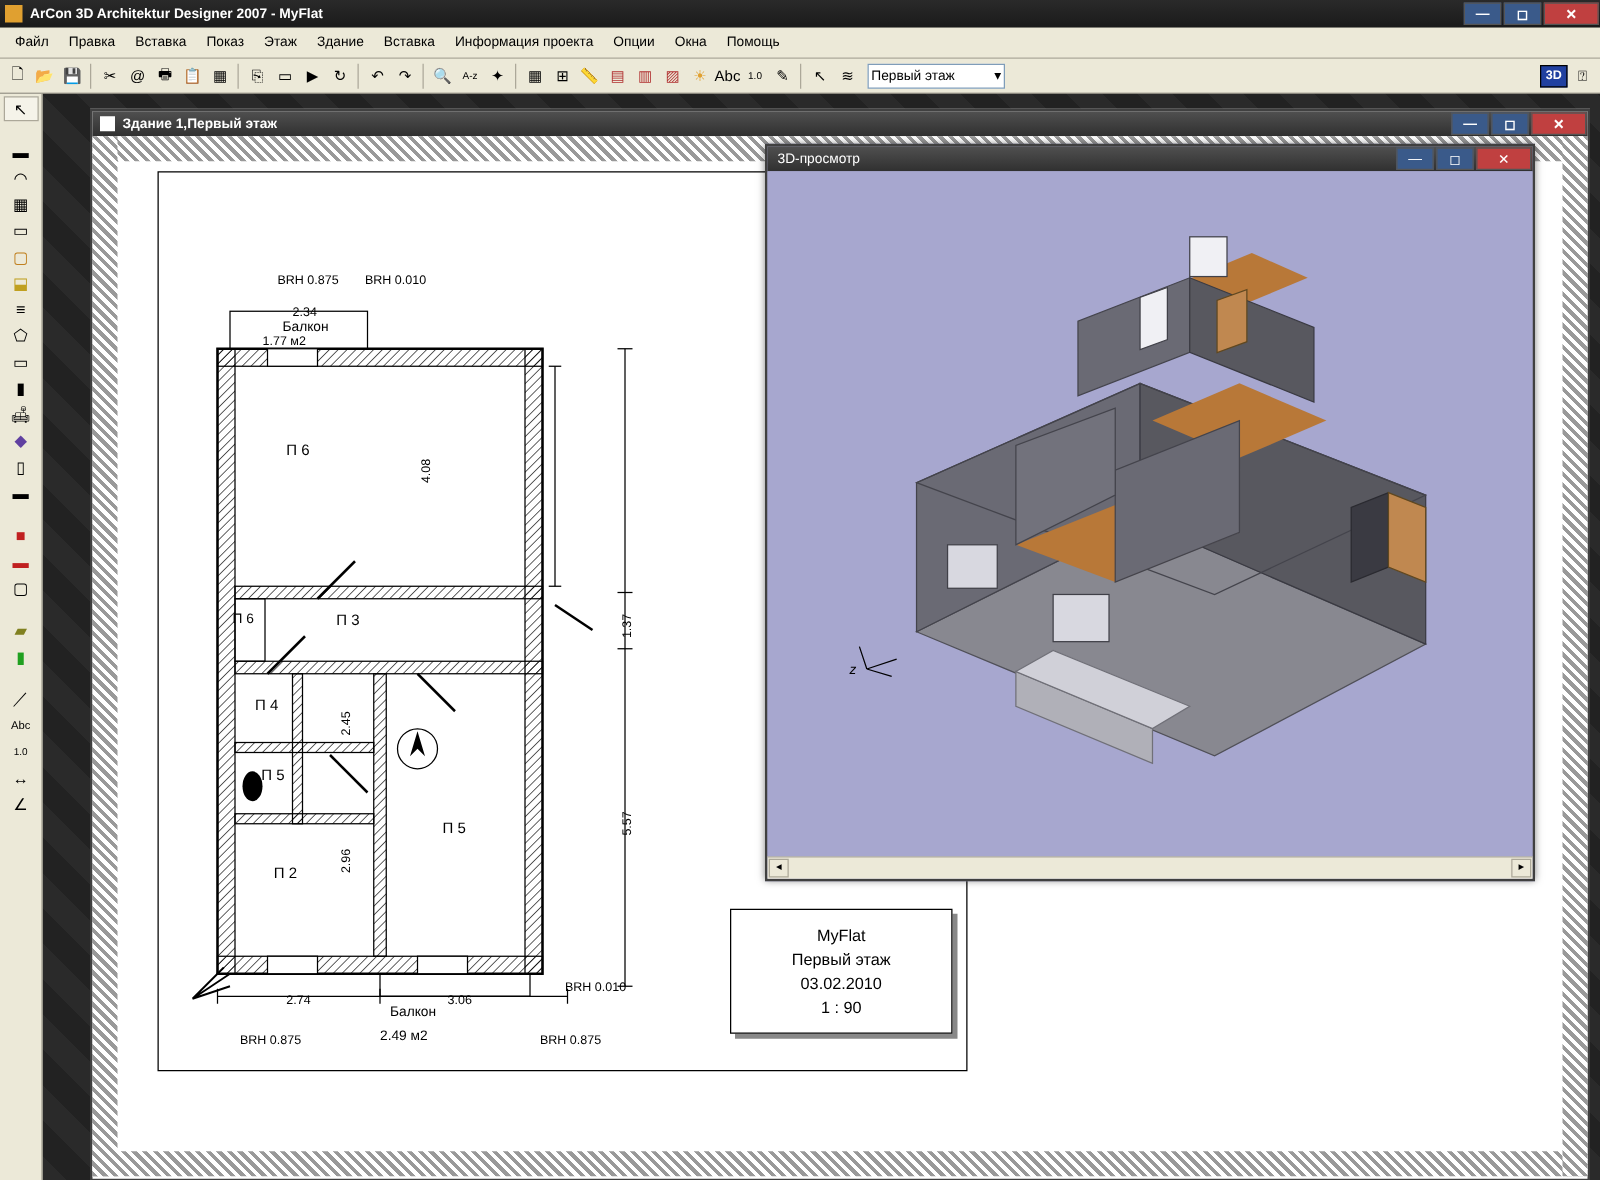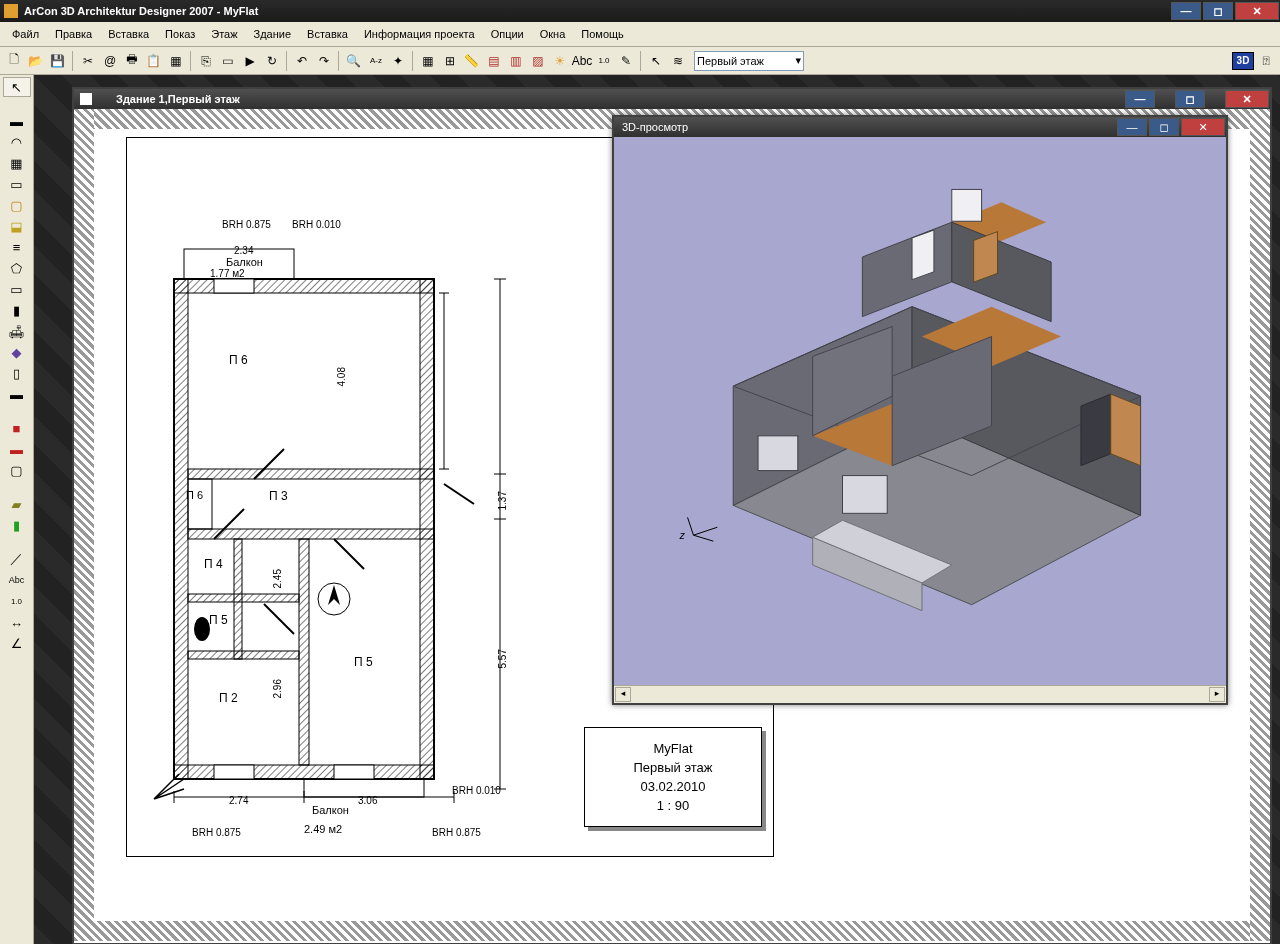--- a/index.html
+++ b/index.html
@@ -24,21 +24,21 @@
 .tb-3d { width:22px; height:18px; background:#2040a0; color:#fff; font-size:10px; font-weight:bold; display:flex; align-items:center; justify-content:center; border:1px solid #000; }
 
 .workspace { position:relative; height: 872px; background:repeating-linear-gradient(45deg,#222 0 20px,#2a2a2a 20px 40px); }
 
 .left-tools { position:absolute; left:0; top:0; width:34px; height:100%; background:#ece9d8; border-right:1px solid #aca899; display:flex; flex-direction:column; align-items:center; padding-top:2px; gap:1px; }
 .lt { width:28px; height:20px; border:1px solid transparent; display:flex; align-items:center; justify-content:center; font-size:13px; }
 .lt.sel { border:1px solid #aca899; background:#f5f3e9; }
 .lt-gap { height:12px; }
 
 .doc-window { position:absolute; left:72px; top:12px; width:1200px; height:858px; border:2px solid #404040; background:#fff; }
-.doc-title { height:20px; background:linear-gradient(#505050,#303030); color:#fff; font-size:11px; font-weight:bold; display:flex; align-items:center; padding-left:6px;gap:18px; }
+.doc-title { height:20px; background:linear-gradient(#505050,#303030); color:#fff; font-size:11px; font-weight:bold; display:flex; align-items:center; padding-left:6px; }
 .doc-title .sq { width:12px; height:12px; background:#fff; margin-right:6px; }
 .doc-title .spacer { flex:1; }
 .doc-canvas { position:relative; width:100%; height:calc(100% - 22px); }
 .patt-border { position:absolute; background:repeating-linear-gradient(45deg,#999 0 3px,#fff 3px 6px); }
 .paper { position:absolute; left:52px; top:28px; width:648px; height:720px; background:#fff; border:1px solid #000; }
 
 .plan { position:absolute; left:60px; top:130px; width:320px; height:560px; }
 .room-label { position:absolute; font-size:12px; color:#000; }
 .dim-text { position:absolute; font-size:10px; color:#000; }
 .dim-text.vert { writing-mode:vertical-rl; transform:rotate(180deg); }

